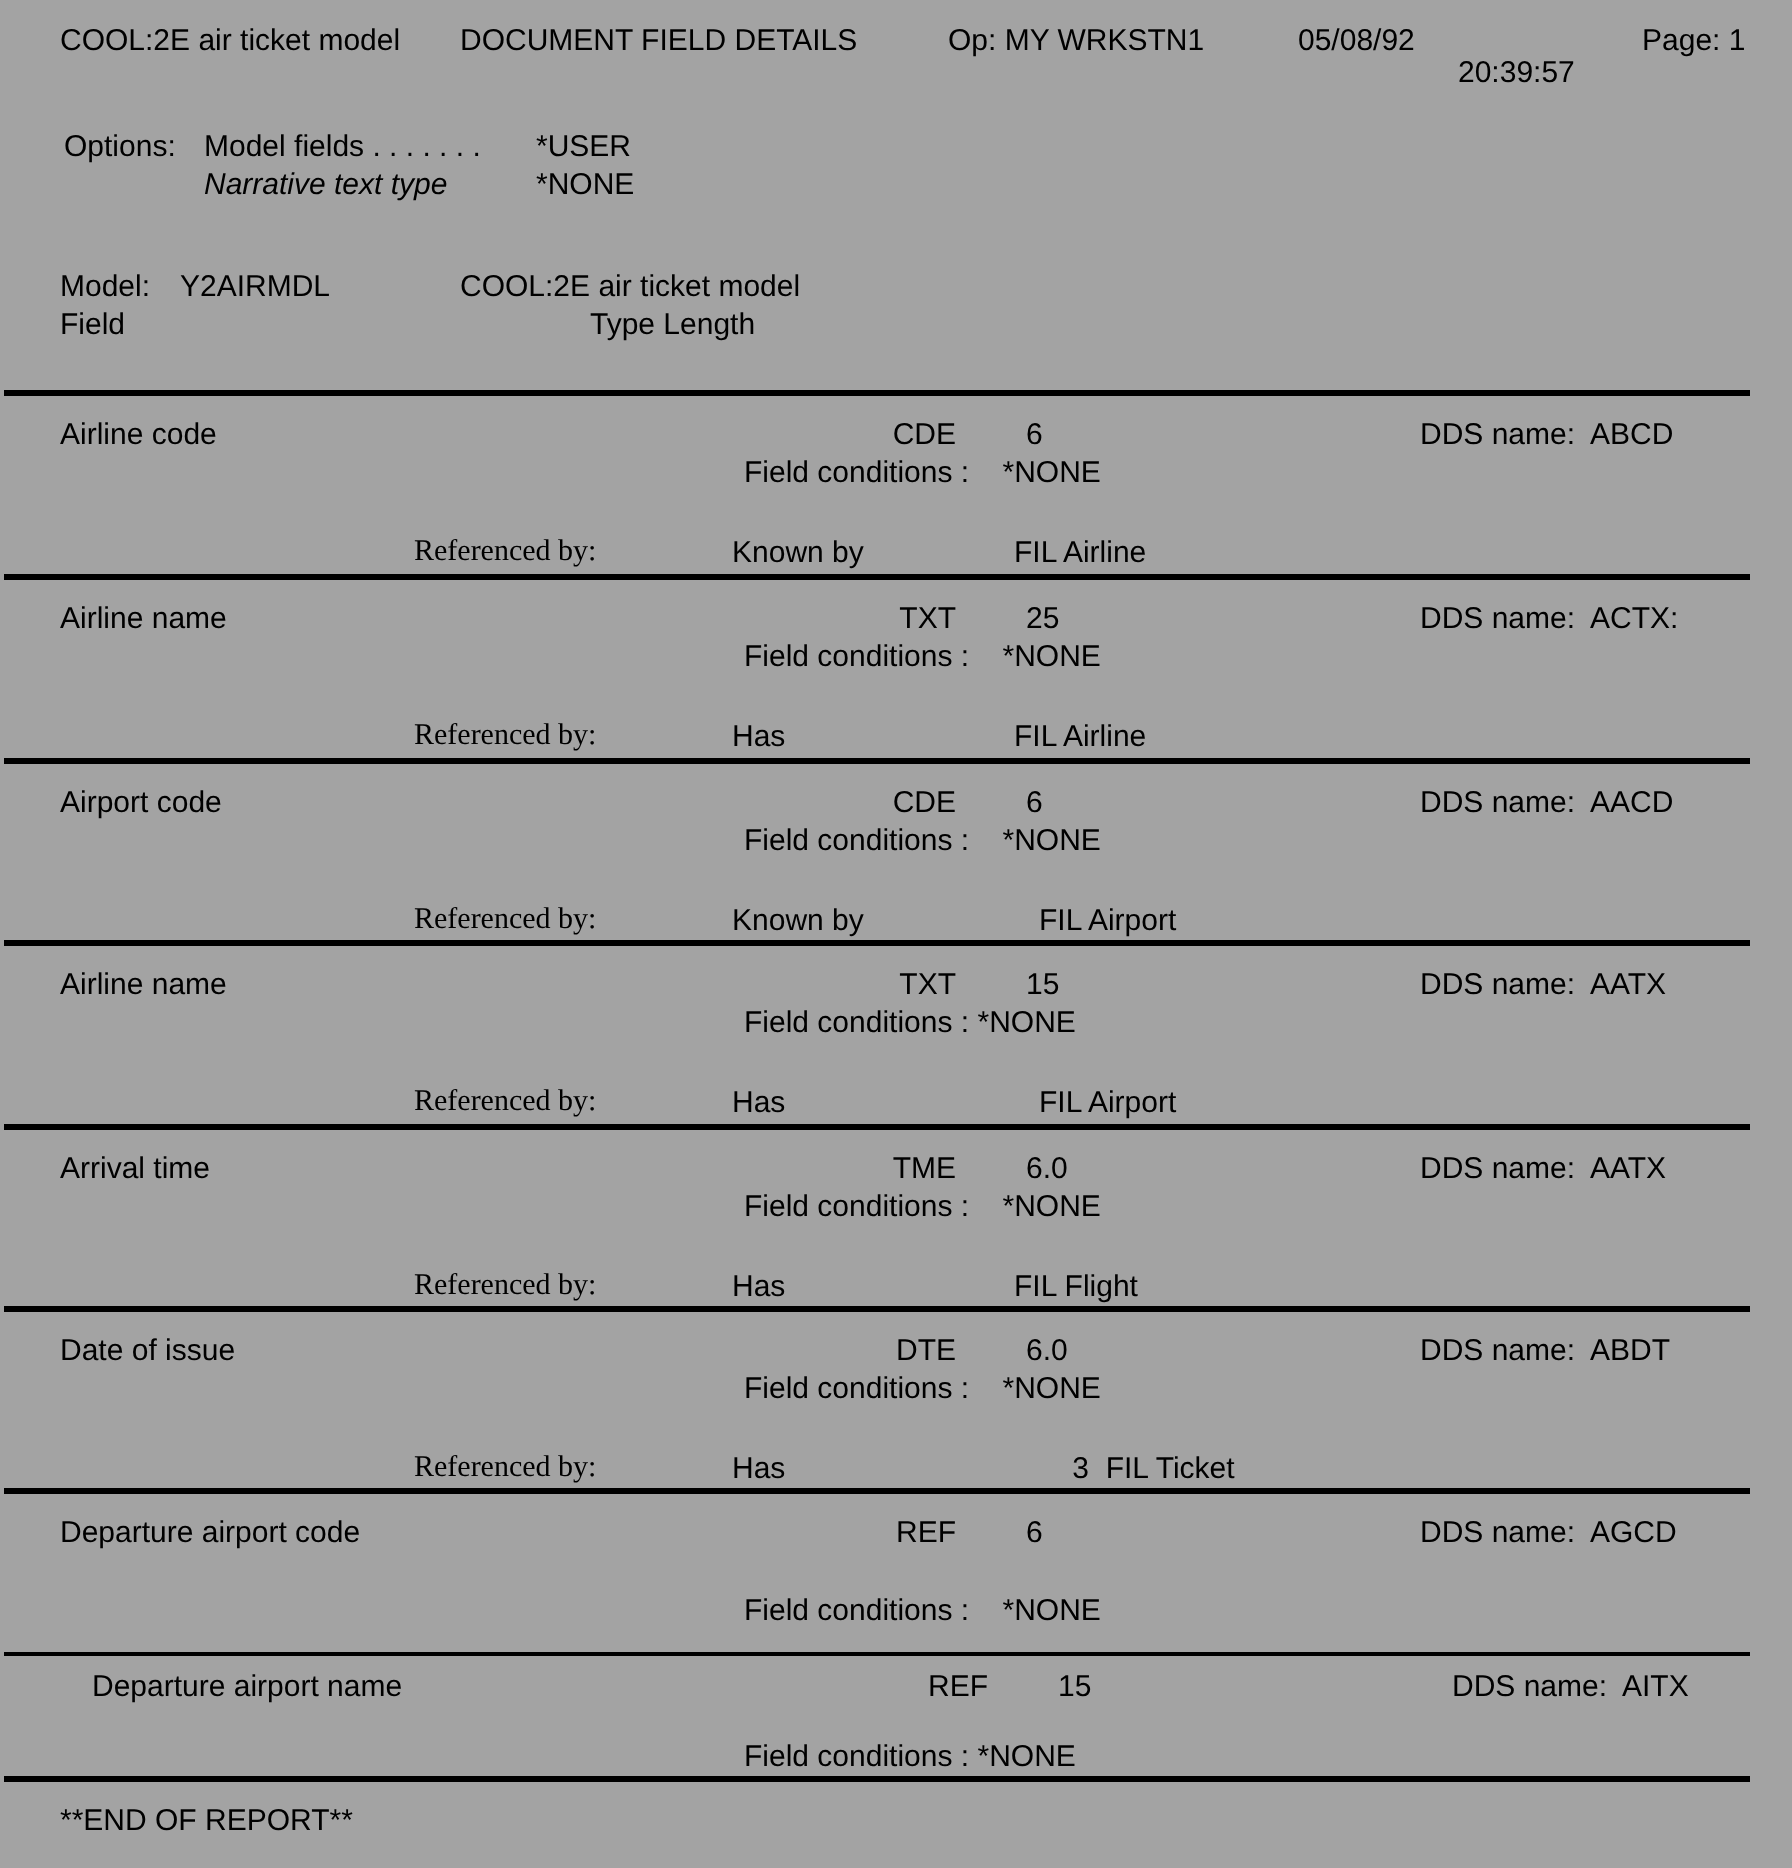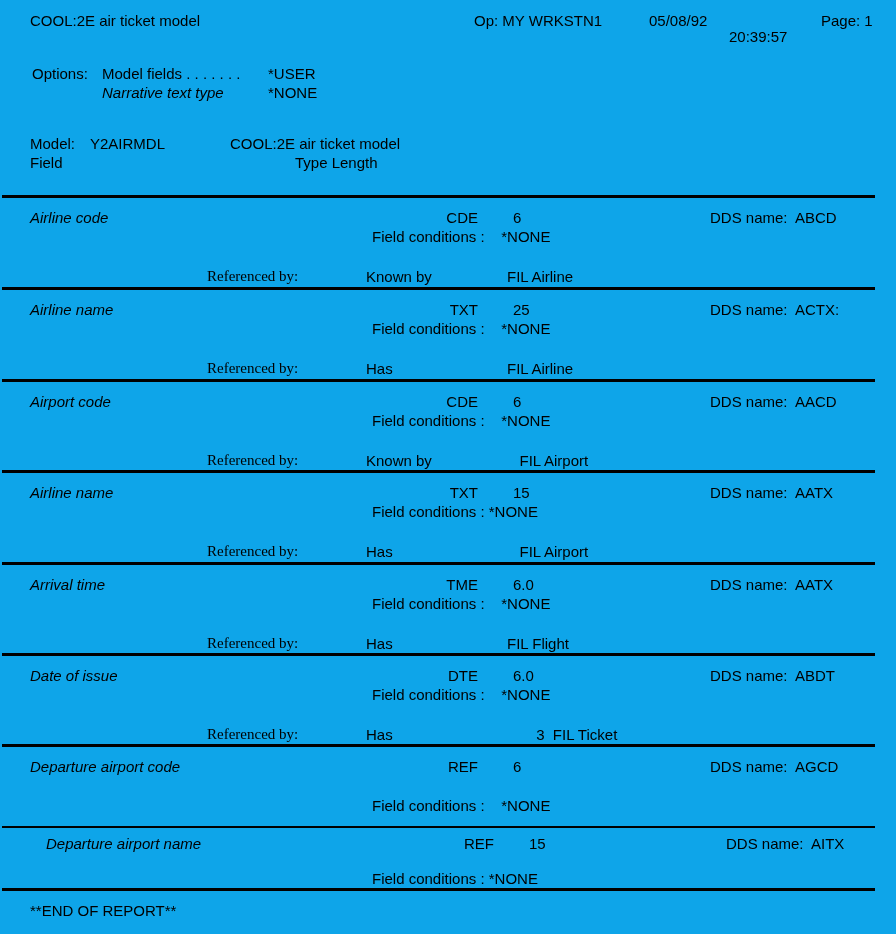--- a/index.html
+++ b/index.html
@@ -1,20 +1,20 @@
 <!DOCTYPE html>
 <html><head>
 <meta charset="utf-8">
 <style>
   html,body{margin:0;padding:0;background:#ffffff;}
   .page{
     position:relative;
     width:896px;
     height:934px;
-    background:#0ea5e9;
+    background:#a3a3a3;
     color:#000000;
     font-family:"Liberation Sans", sans-serif;
     font-size:15px;
     line-height:1.15;
     overflow:hidden;
   }
   .page span{position:absolute;white-space:pre;}
   
   .h-model{left:30px;top:12px;}
   .h-report{left:230px;top:12px;}
@@ -33,21 +33,21 @@
   .m-name{left:90px;top:135px;}
   .m-desc{left:230px;top:135px;}
   .m-field-col{left:30px;top:154px;}
   .m-typelen-col{left:295px;top:154px;}
   
   .record{position:absolute;left:0;width:896px;}
   .rule{position:absolute;left:2px;top:0;width:873px;height:3px;background:#000;}
   .r1{top:195px;} .r2{top:287px;} .r3{top:379px;} .r4{top:470px;}
   .r5{top:562px;} .r6{top:653px;} .r7{top:744px;} .r8{top:826px;}
   .r8 .rule{height:2px;}
-  .fname{left:30px;top:14px;font-style:italic;}
+  .fname{left:30px;top:14px;}
   .ftype{left:398px;top:14px;width:80px;text-align:right;}
   .flen{left:513px;top:14px;}
   .ddsl{left:710px;top:14px;}
   .ddsv{left:795px;top:14px;}
   .fcond{left:372px;top:33px;}
   .r7 .fcond{top:53px;}
   .r8 .fcond{top:44px;}
   .r8 .fname,.r8 .ftype,.r8 .flen,.r8 .ddsl,.r8 .ddsv{top:9px;margin-left:16px;}
   .refl{left:207px;top:73px;font-family:Liberation Serif, serif;}
   .rel{left:366px;top:73px;}
@@ -55,20 +55,21 @@
   
   .final-rule{position:absolute;left:2px;top:888px;width:873px;height:3px;background:#000;}
   .footer{left:30px;top:902px;}
 </style>
 </head>
 <body>
 
 <div class="page">
 
   <span class="h-model">COOL:2E air ticket model</span>
+  <span class="h-report">DOCUMENT FIELD DETAILS</span>
   <span class="h-op">Op: MY WRKSTN1</span>
   <span class="h-date">05/08/92</span>
   <span class="h-time">20:39:57</span>
   <span class="h-page">Page: 1</span>
 
   <span class="opt-label">Options:</span>
   <span class="opt-mf-label">Model fields . . . . . . .</span>
   <span class="opt-mf-value">*USER</span>
   <span class="opt-nt-label">Narrative text type</span>
   <span class="opt-nt-value">*NONE</span>

